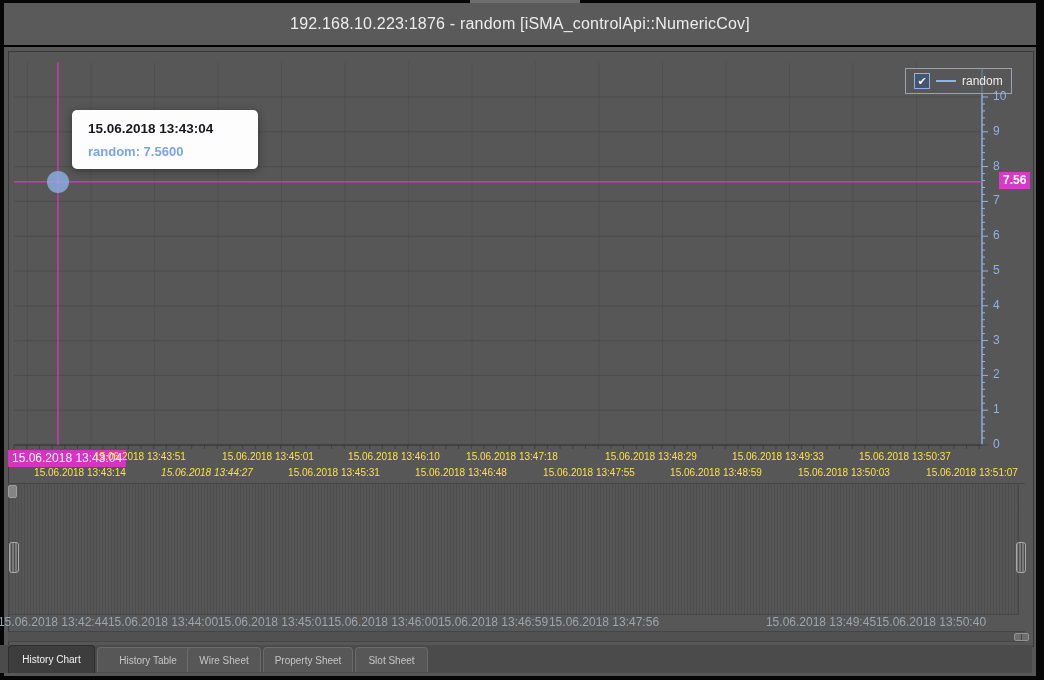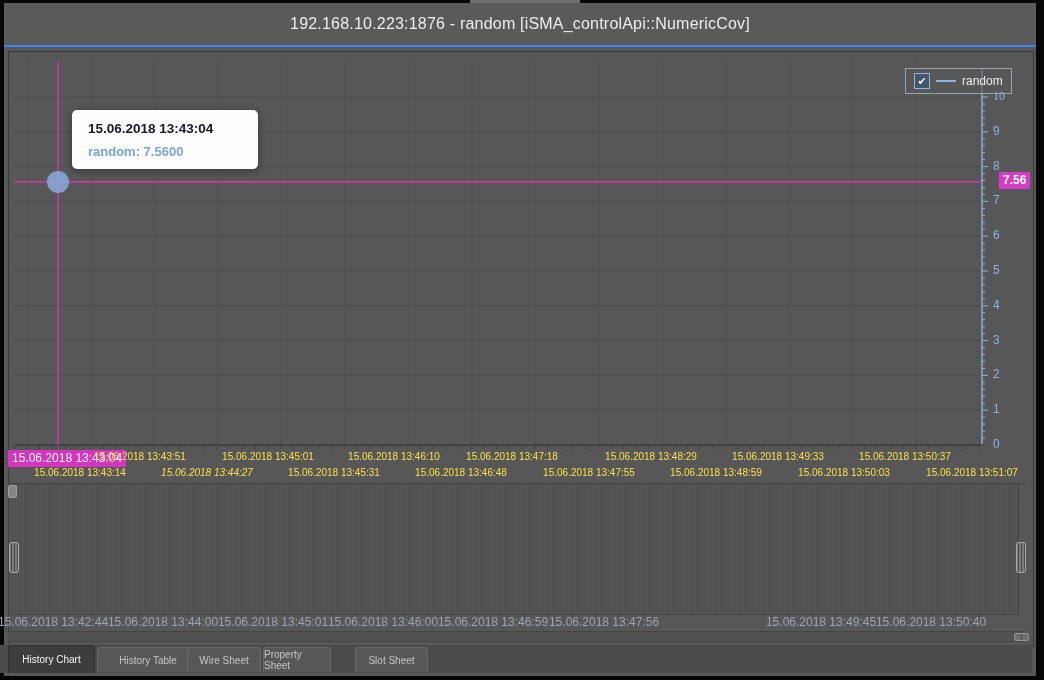--- a/index.html
+++ b/index.html
@@ -1,21 +1,21 @@
 <!DOCTYPE html>
 <html><head>
 <meta charset="utf-8">
 <style>
   html,body{margin:0;padding:0;background:#000;}
   .screen{position:relative;width:1044px;height:680px;background:#060606;overflow:hidden;
           font-family:"Liberation Sans",sans-serif;-webkit-font-smoothing:antialiased;}
   .frame-notch{position:absolute;left:470px;top:0;width:110px;height:3px;background:#6e6e6e;}
   .window{position:absolute;left:4px;top:3px;width:1032px;height:673px;background:#575757;}
   .titlebar{position:absolute;left:0;top:0;width:100%;height:42px;background:#5a5a5a;
-            border-bottom:2px solid #3b82f6;display:flex;align-items:center;justify-content:center;}
+            border-bottom:2px solid #000000;display:flex;align-items:center;justify-content:center;}
   .titlebar .title{color:#ededed;font-size:16px;letter-spacing:.2px;}
   .panel{position:absolute;left:4px;top:48px;width:1024px;height:594px;background:#575757;border:1px solid #3a3a3a;}
   
   .ov-bg{position:absolute;left:8px;top:483px;width:1009px;height:130px;background:#565656;border:1px solid #464646;
          background-image:repeating-linear-gradient(90deg,rgba(0,0,0,.10) 0 1px,transparent 1px 3px);}
   #chart-svg{position:absolute;left:8px;top:51px;width:1024px;height:593px;}
   
   .legend{position:absolute;left:905px;top:68px;height:24px;display:flex;align-items:center;gap:6px;
           padding:0 8px;border:1px solid #9aa2ac;background:rgba(87,87,87,.6);}
   .legend .cb{width:14px;height:14px;border:1.5px solid #8db4e7;background:#46566a;display:flex;
@@ -109,21 +109,21 @@
       <span class="ylab" style="left: 993px; top: 437px;">0</span>
       <span class="ylab" style="left: 993px; top: 402.2px;">1</span>
       <span class="ylab" style="left: 993px; top: 367.4px;">2</span>
       <span class="ylab" style="left: 993px; top: 332.6px;">3</span>
       <span class="ylab" style="left: 993px; top: 297.8px;">4</span>
       <span class="ylab" style="left: 993px; top: 263px;">5</span>
       <span class="ylab" style="left: 993px; top: 228.2px;">6</span>
       <span class="ylab" style="left: 993px; top: 193.4px;">7</span>
       <span class="ylab" style="left: 993px; top: 158.6px;">8</span>
       <span class="ylab" style="left: 993px; top: 123.8px;">9</span>
-      <span class="ylab" style="left: 993px; top: 89px; font-family: Liberation Serif, serif;">10</span>
+      <span class="ylab" style="left: 993px; top: 89px;">10</span>
     </div>
   <div id="x-labels">
       <span class="xlab" style="left: 140px; top: 451px;">15.06.2018 13:43:51</span>
       <span class="xlab" style="left: 268px; top: 451px;">15.06.2018 13:45:01</span>
       <span class="xlab" style="left: 394px; top: 451px;">15.06.2018 13:46:10</span>
       <span class="xlab" style="left: 512px; top: 451px;">15.06.2018 13:47:18</span>
       <span class="xlab" style="left: 651px; top: 451px;">15.06.2018 13:48:29</span>
       <span class="xlab" style="left: 778px; top: 451px;">15.06.2018 13:49:33</span>
       <span class="xlab" style="left: 905px; top: 451px;">15.06.2018 13:50:37</span>
       <span class="xlab" style="left: 80px; top: 467px;">15.06.2018 13:43:14</span>
@@ -159,21 +159,21 @@
   <div class="tabbar">
     <div class="tab active" style="left:8px;width:87px;">
         <span>History Chart</span>
       </div>
     <div class="tab" style="left:97px;width:102px;">
         <span>History Table</span>
       </div>
     <div class="tab" style="left:187px;width:74px;">
         <span>Wire Sheet</span>
       </div>
-    <div class="tab" style="left:263px;width:68px;">
+    <div class="tab" style="left:263px;width:90px;">
         <span>Property Sheet</span>
       </div>
     <div class="tab" style="left:355px;width:73px;">
         <span>Slot Sheet</span>
       </div>
   </div>
 
   <div class="bottom-strip"></div>
 </div>
 

